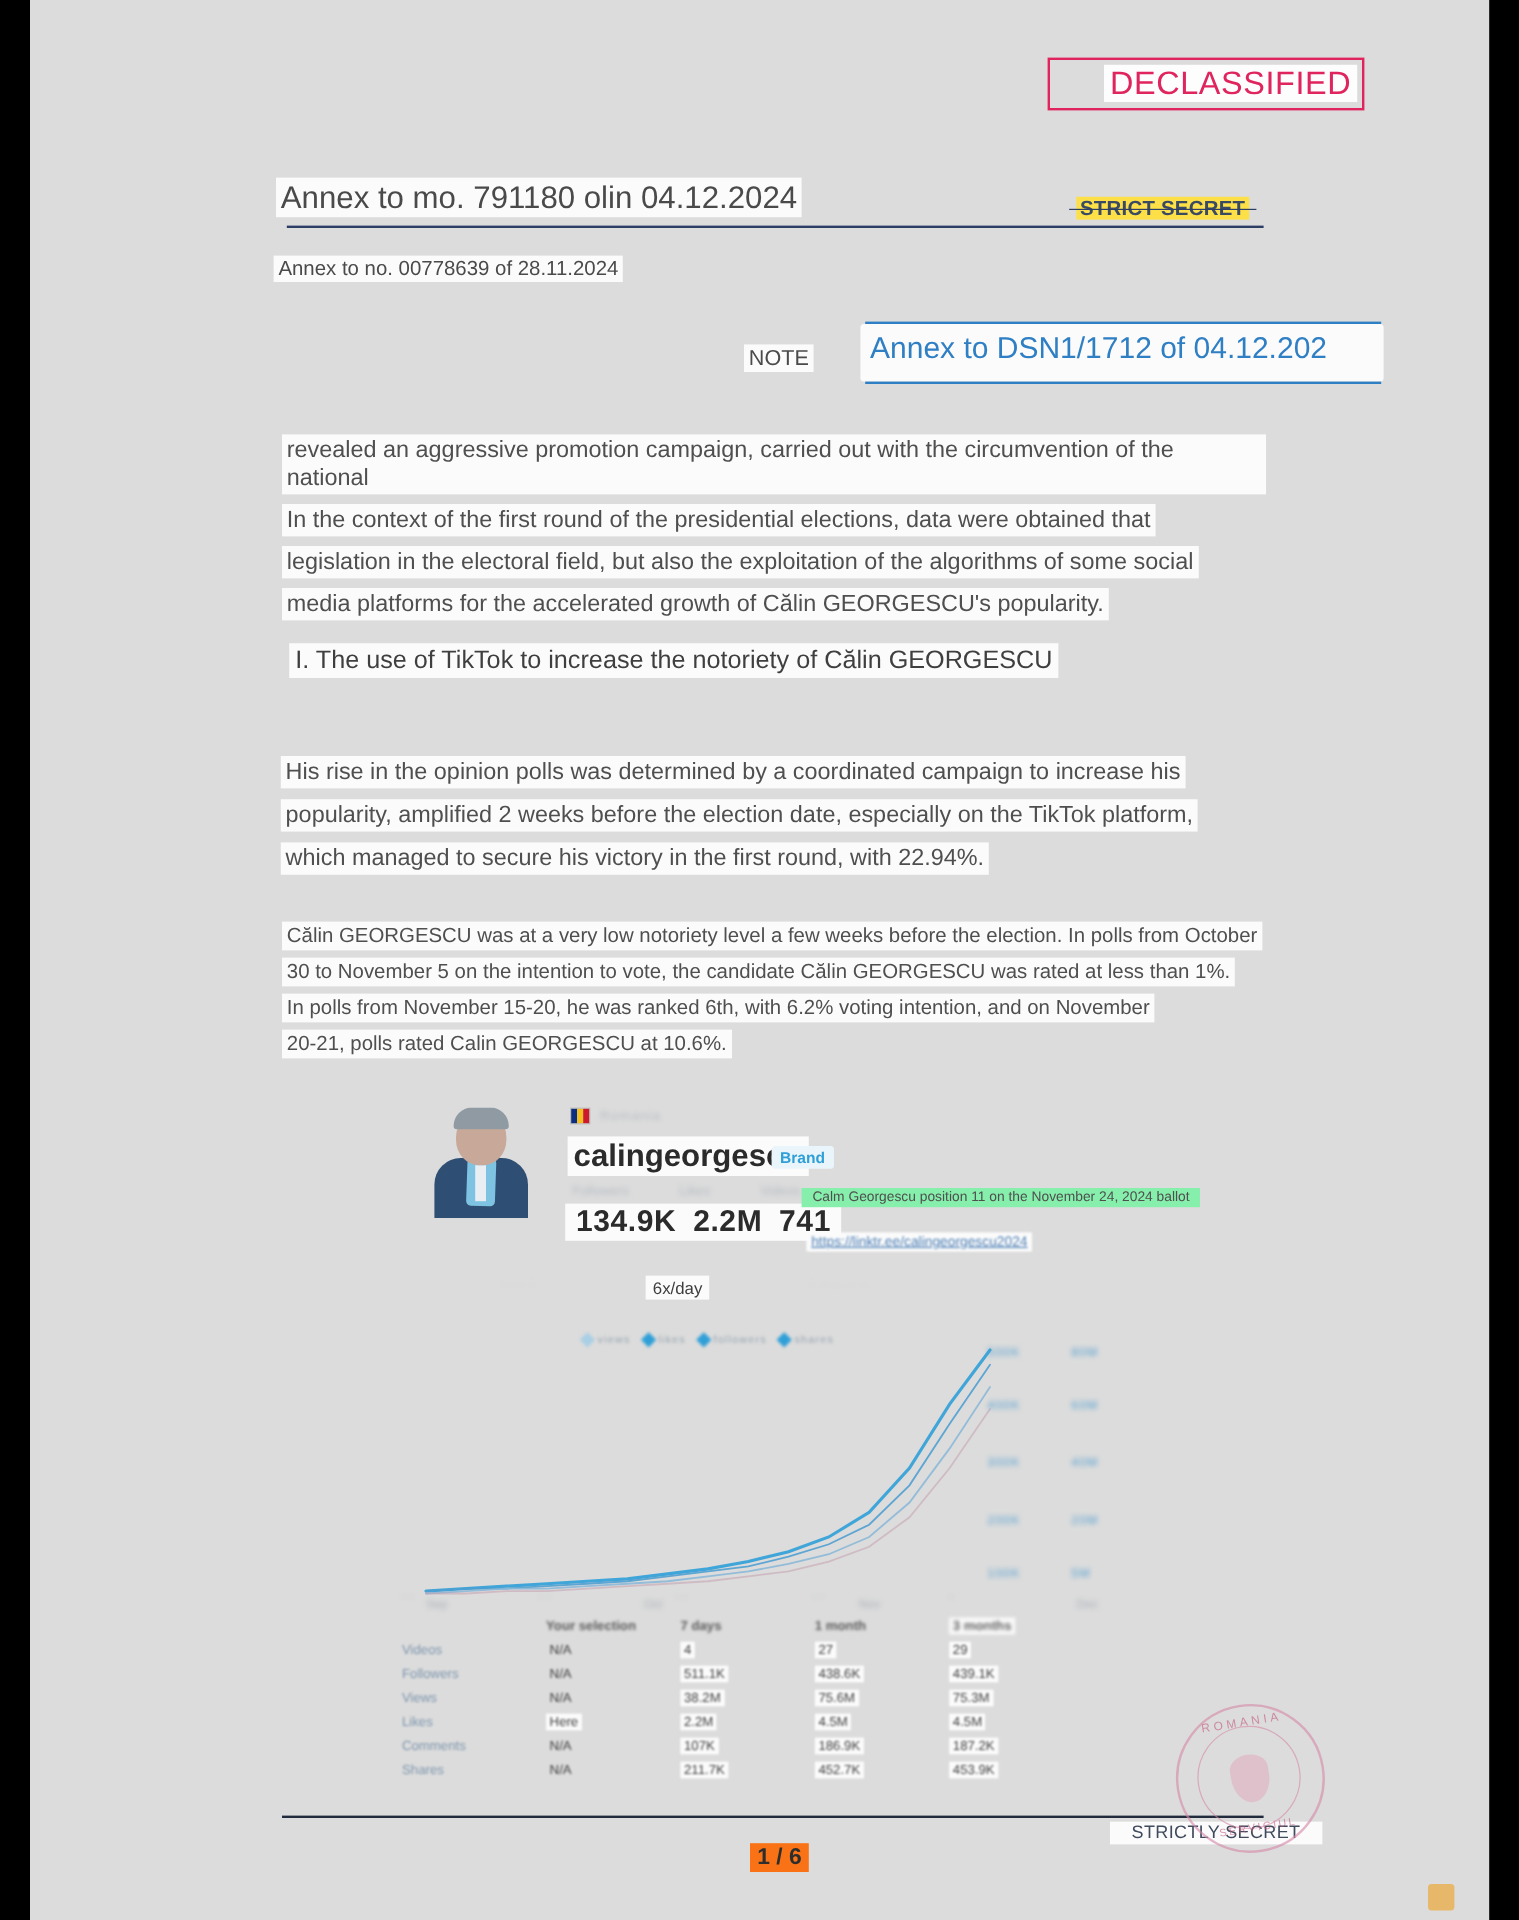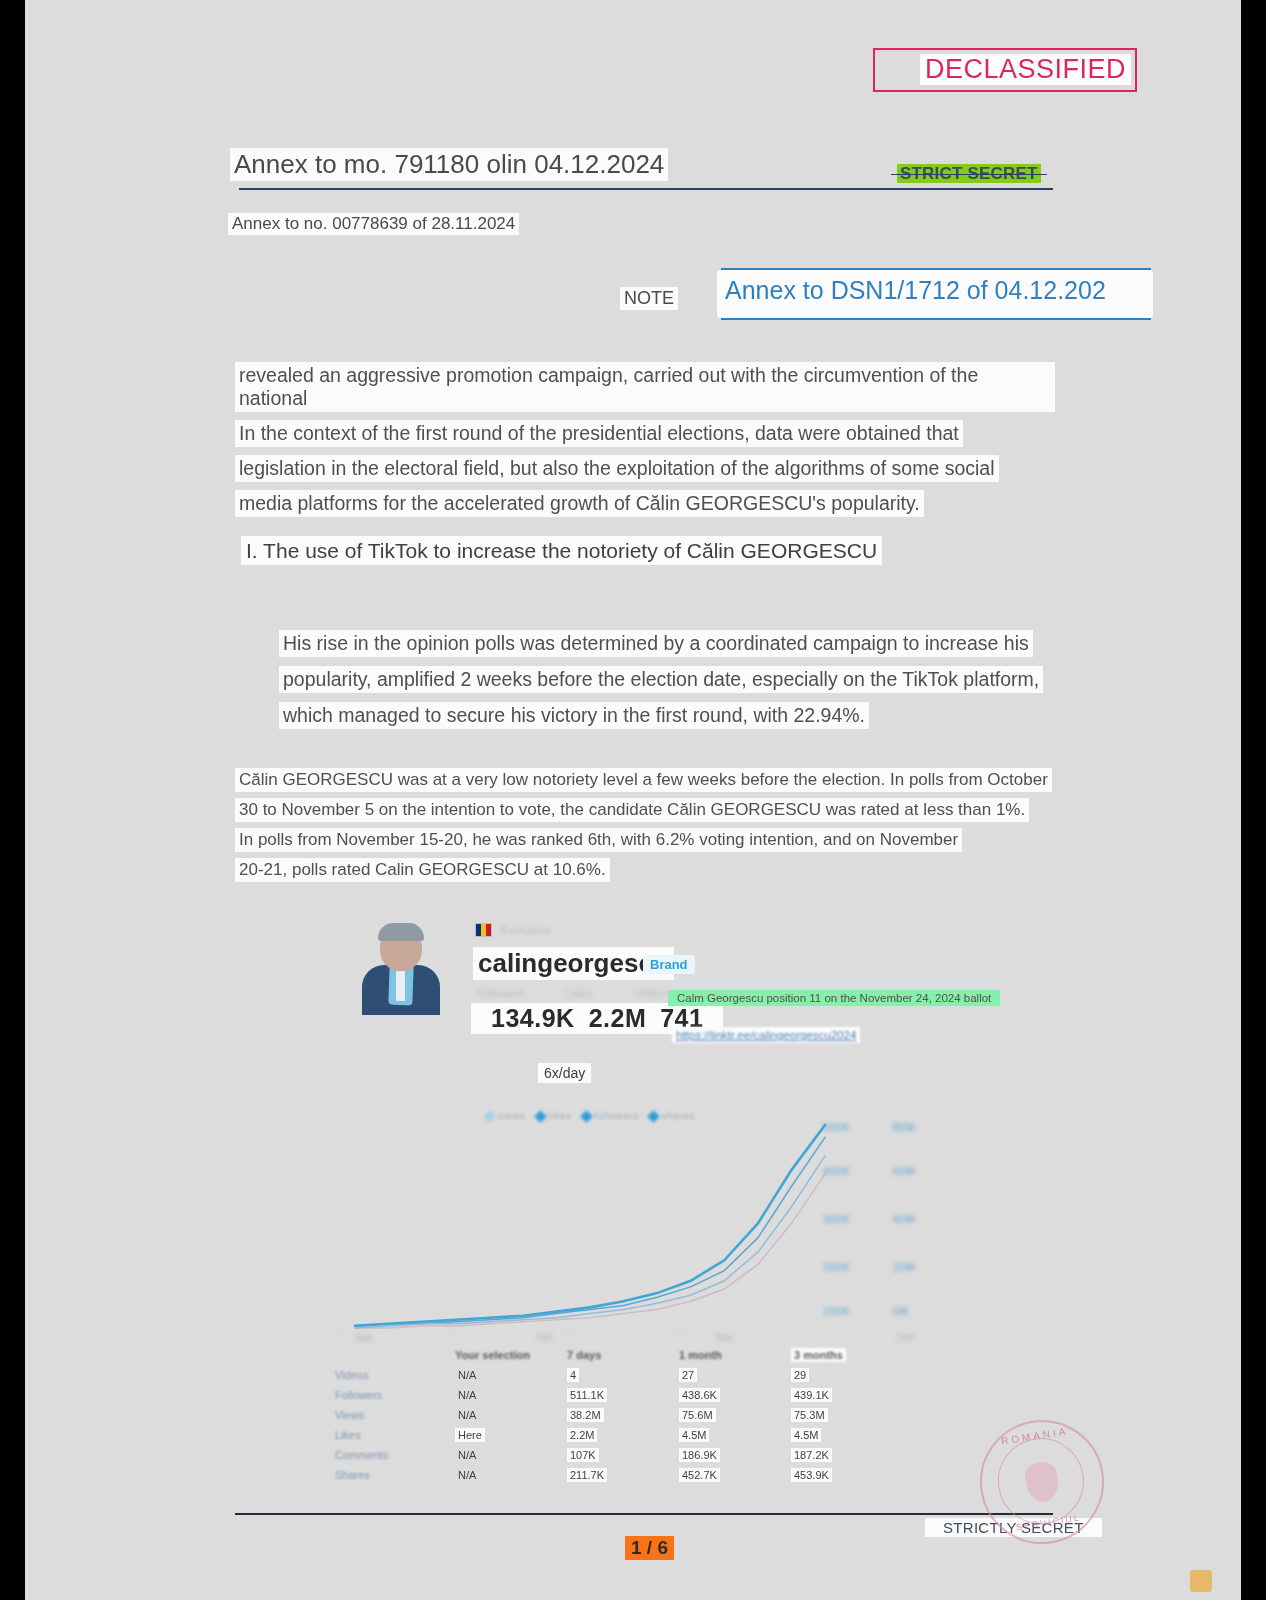--- a/index.html
+++ b/index.html
@@ -87,21 +87,21 @@
     position: absolute;
     left: 872px;
     top: 164px;
     font-size: 17px;
     color: #3b4a63;
     font-weight: bold;
     letter-spacing: .2px;
   }
   .strict-secret-top .strike {
     position: relative;
-    background: #84cc16;
+    background: #fde047;
     padding: 0 3px;
   }
   .strict-secret-top .strike::after {
     content: "";
     position: absolute;
     left: -6px;
     right: -6px;
     top: 52%;
     height: 1.6px;
     background: #2c3e66;
@@ -178,21 +178,21 @@
     top: 539px;
     font-size: 21px;
   }
   .heading span {
     background: #fbfbfb;
     padding: 3px 5px;
     color: #3f3f3f;
   }
 
   .p2 { left: 209px; top: 630px; font-size: 19.5px; }
-  .p2 .ln { margin-bottom: 9px; margin-left: 45px; }
+  .p2 .ln { margin-bottom: 9px; }
 
   .p3 { left: 210px; top: 768px; font-size: 17px; }
   .p3 .ln { margin-bottom: 6px; }
 
   
   .shot {
     position: absolute;
     left: 300px;
     top: 905px;
     width: 620px;
@@ -311,21 +311,21 @@
     justify-content: space-between;
   }
   .stats {
     position: absolute;
     left: 146px;
     top: 98px;
     font-size: 25px;
     font-weight: bold;
     color: #2b2b2b;
     background: #fbfbfb;
-    padding: 1px 20px;
+    padding: 1px 9px;
     letter-spacing: .5px;
   }
   .stats b { font-weight: bold; margin-right: 14px; }
   .stats b:last-child { margin-right: 0; }
 
   .bio {
     position: absolute;
     left: 343px;
     top: 85px;
     font-size: 11.5px;

